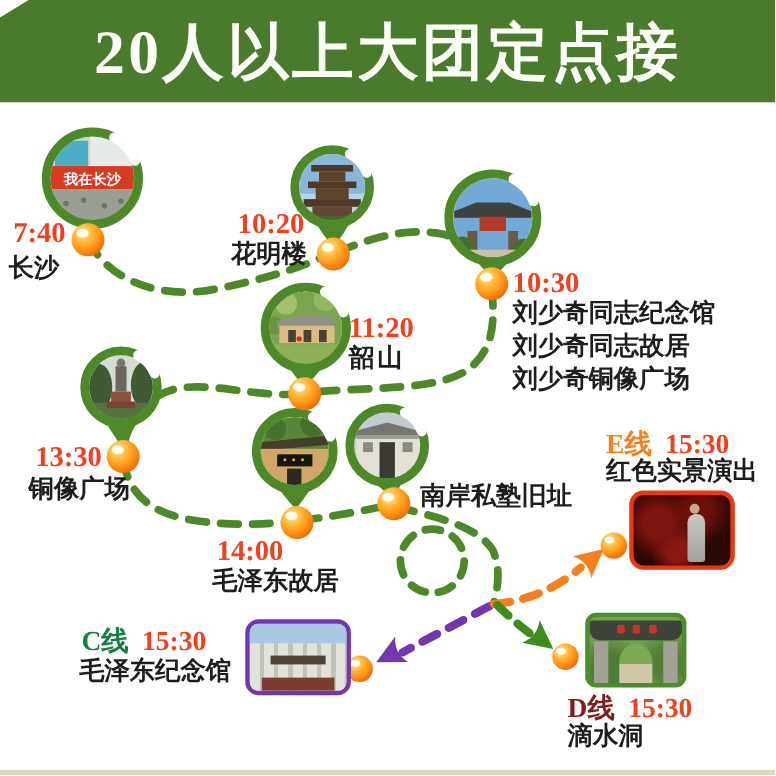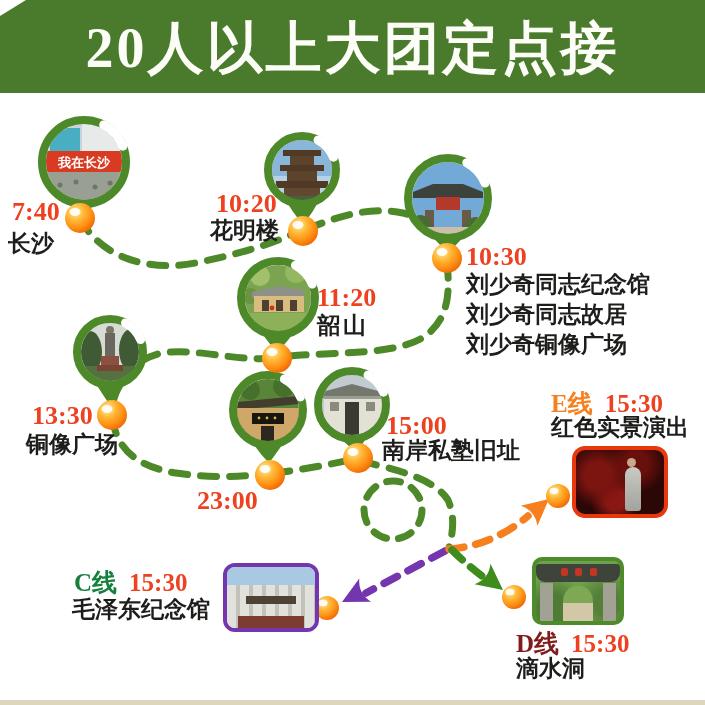--- a/index.html
+++ b/index.html
@@ -282,23 +282,23 @@
     <span class="place">刘少奇同志故居</span>
     <span class="place">刘少奇铜像广场</span>
   </div>
 
   <div class="lbl time" style="left:317px;top:283px">11:20</div>
   <div class="lbl place" style="left:317px;top:310px;letter-spacing:3px">韶山</div>
 
   <div class="lbl time" style="left:32px;top:401px">13:30</div>
   <div class="lbl place" style="left:26px;top:429px">铜像广场</div>
 
-  <div class="lbl time" style="left:197px;top:486px">23:00</div>
-
-  <div class="lbl time" style="left:386px;top:411px">15:00</div>
+  <div class="lbl time" style="left:197px;top:486px">14:00</div>
+  <div class="lbl place" style="left:193px;top:512px">毛泽东故居</div>
+
   <div class="lbl place" style="left:382px;top:435px">南岸私塾旧址</div>
 
   <div class="lbl" style="left:551px;top:387px">
     <span class="branch-line e-col">E线</span>
     <span class="branch-time">15:30</span>
   </div>
   <div class="lbl place" style="left:551px;top:412px">红色实景演出</div>
 
   <div class="lbl" style="left:74px;top:566px">
     <span class="branch-line c-col">C线</span>

